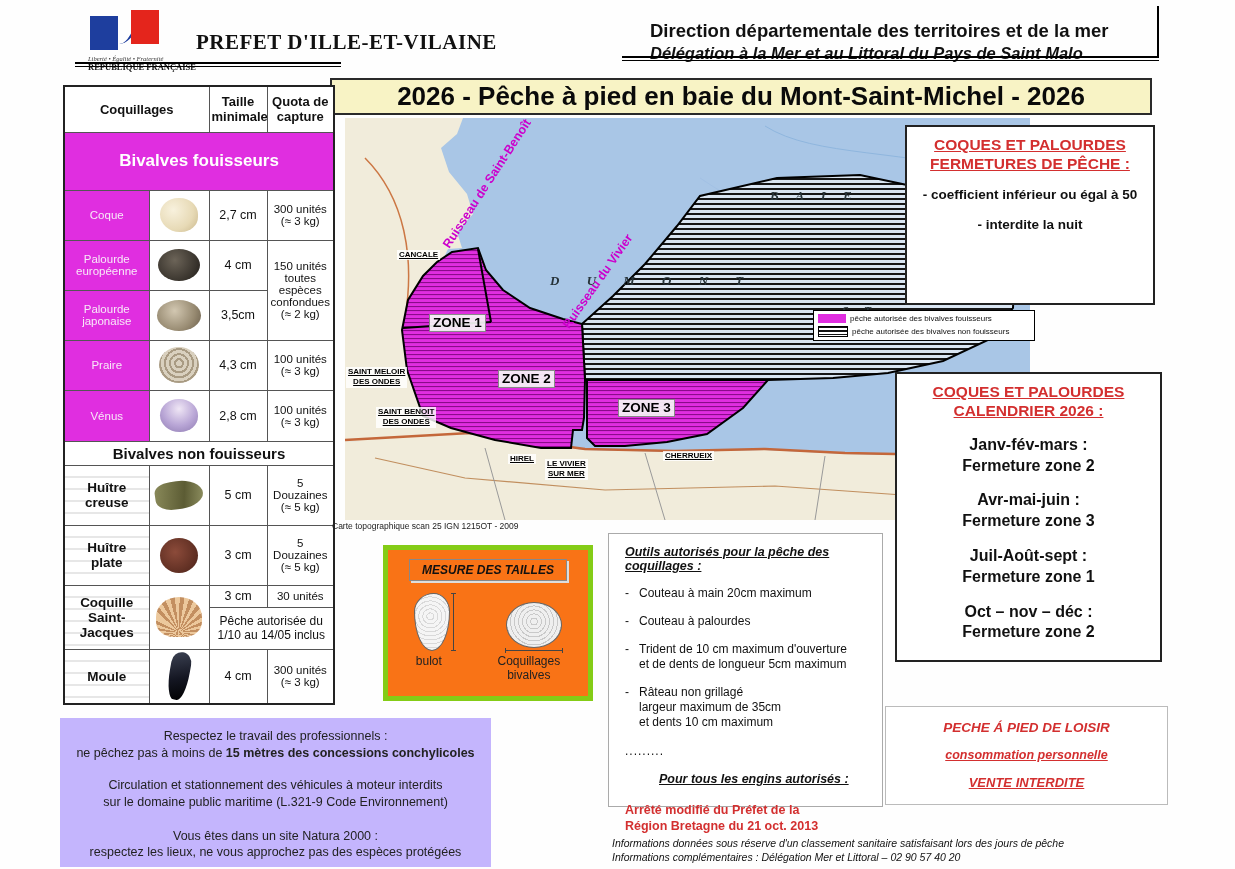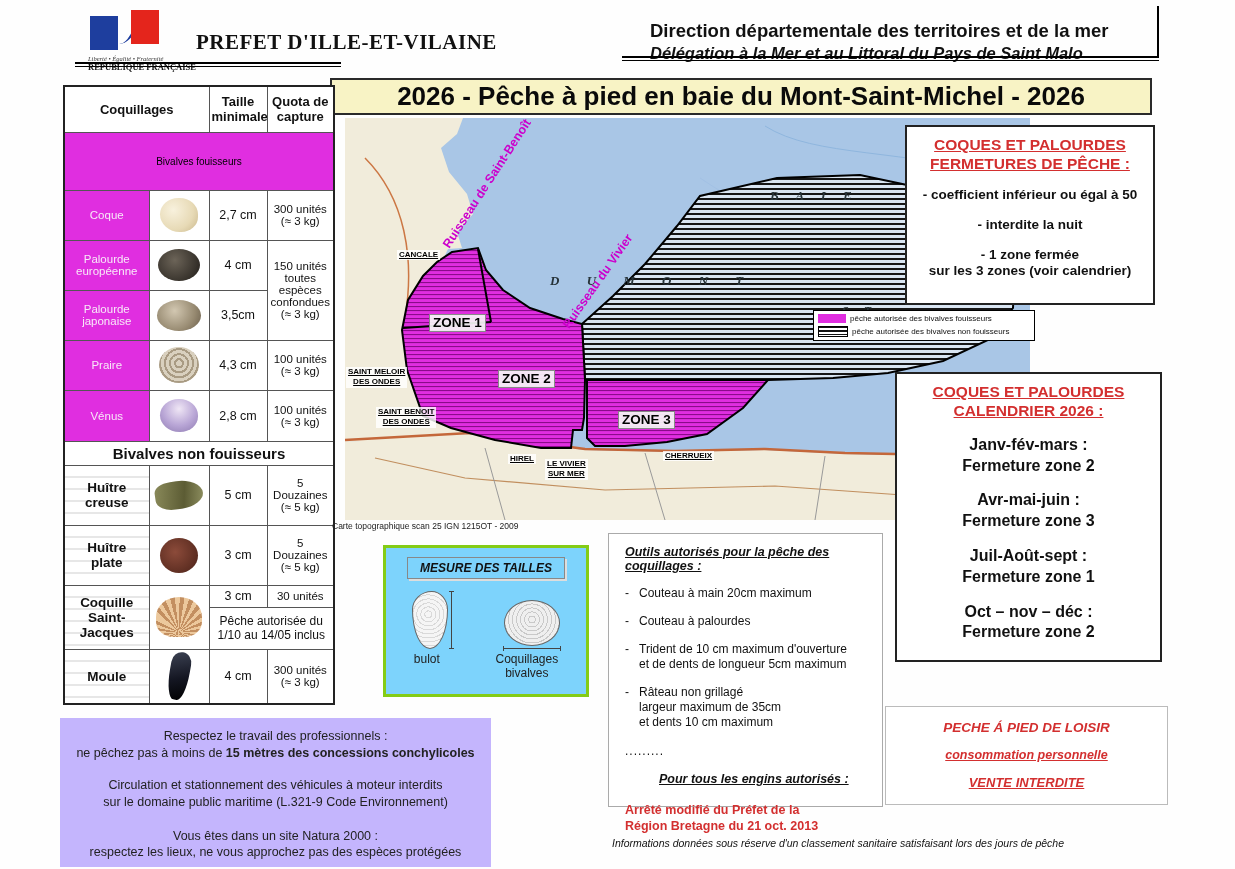--- a/index.html
+++ b/index.html
@@ -28,21 +28,21 @@
 
   
   .main-title{left:330px;top:78px;width:818px;height:33px;background:#f8f3c5;border:2px solid #2a2a2a;
         text-align:center;font-weight:bold;font-size:26px;line-height:32px;color:#0a0a0a;}
 
   
   .sp-table{left:63px;top:85px;}
   table.sp{border-collapse:collapse;table-layout:fixed;width:270px;background:#fff;border:2px solid #222;}
   table.sp td{border:1px solid #555;padding:1px 2px;text-align:center;vertical-align:middle;overflow:hidden;}
   td.hdr{font-weight:bold;font-size:13px;}
-  td.band{background:#e02ee0;color:#000000;font-weight:normal;font-size:10px;}
+  td.band{background:#e02ee0;color:#ffffff;font-weight:bold;font-size:17px;}
   td.mag-name{background:#e02ee0;color:#f8e8f8;text-align:left;font-size:11.5px;padding-left:4px;}
   td.wh-name{font-weight:bold;font-size:13.5px;
         background:repeating-linear-gradient(180deg,#fff 0 11px,#cfcfcf 11px 12px);}
   td.size{font-size:12.5px;}
   td.quota{font-size:11.5px;}
   td.sec2{font-weight:bold;font-size:15px;border-left:2px solid #222;border-right:2px solid #222;}
   
   .shell{margin:0 auto;}
   .sh-coque{width:38px;height:34px;border-radius:50% 50% 46% 54%;
         background:radial-gradient(circle at 35% 35%,#f8f1dd,#e7dab6 60%,#c9b78c);}
@@ -85,21 +85,21 @@
 
   
   .boxA{left:905px;top:125px;width:246px;height:176px;background:#fff;border:2px solid #222;text-align:center;}
   .boxB{left:895px;top:372px;width:263px;height:286px;background:#fff;border:2px solid #222;text-align:center;}
   .red-title{color:#d32f2f;font-weight:bold;font-size:15.5px;text-decoration:underline;margin-top:8px;line-height:1.25;}
   .boxA .itm{font-weight:bold;font-size:13.5px;margin-top:13px;line-height:1.25;}
   .cal-entry{margin-top:14px;}
   .cal-period,.cal-closure{font-weight:bold;font-size:16px;line-height:1.3;}
 
   
-  .measure{left:383px;top:545px;width:200px;height:146px;background:#7dd3fc;border:3px solid #84cc16;}
+  .measure{left:383px;top:545px;width:200px;height:146px;background:#f97316;border:5px solid #84cc16;}
   .measure-title{width:156px;margin:9px auto 0;border:1px solid #888;box-shadow:2px 2px 0 #ddd;
         font-style:italic;font-size:12px;font-weight:bold;text-align:center;padding:3px 0;}
   .sketch-row{display:flex;justify-content:space-around;align-items:flex-end;margin-top:8px;height:62px;}
   .bulot-wrap{display:flex;align-items:flex-end;gap:3px;}
   .sk-bulot{width:34px;height:56px;border:1px solid #666;border-radius:55% 45% 50% 50% / 32% 32% 68% 68%;
         background:repeating-radial-gradient(circle at 45% 40%,#f5f5f5 0 3px,#d9d9d9 3px 4px);}
   .v-arrow{width:0;height:58px;border-left:1px solid #444;position:relative;}
   .v-arrow:before,.v-arrow:after{content:"";position:absolute;left:-3px;width:5px;height:0;border-top:1px solid #444;}
   .v-arrow:before{top:0;} .v-arrow:after{bottom:0;}
   .bivalve-wrap{display:flex;flex-direction:column;align-items:center;gap:2px;}
@@ -193,21 +193,21 @@
         <td class="mag-name pre">Palourde
 européenne</td>
         <td>
               <div class="shell sh-pal-eu"></div>
             </td>
         <td class="size">4 cm</td>
         <td class="quota pre" rowspan="2">150 unités
 toutes
 espèces
 confondues
-(≈ 3 kg)</td>
+(≈ 2 kg)</td>
       </tr>
       <tr style="height:50px">
         <td class="mag-name pre">Palourde
 japonaise</td>
         <td>
               <div class="shell sh-pal-jp"></div>
             </td>
         <td class="size">3,5cm</td>
       </tr>
       <tr style="height:50px">
@@ -301,21 +301,21 @@
       <path d="M140,330 L160,402 M300,335 L320,402 M480,338 L470,402" stroke="#999" stroke-width="1" fill="none"></path>
       <polygon points="237,206 268,178 300,146 332,108 355,78 432,60 515,57 595,74 648,104 670,146 668,190 643,222 598,243 543,255 488,260 423,262 240,262" fill="url(#pd)" stroke="#000" stroke-width="2"></polygon>
       <polygon points="107,134 133,130 141,152 158,172 185,190 218,201 237,206 240,262 239,300 237,312 228,312 226,330 196,330 150,322 106,310 78,298 62,252 57,212 63,182 78,158 92,144" fill="url(#pm)" stroke="#000" stroke-width="2"></polygon>
       <polygon points="242,262 423,262 398,290 362,316 322,324 280,328 250,328 242,320" fill="url(#pm)" stroke="#000" stroke-width="2"></polygon>
       <line x1="133" y1="131" x2="146" y2="204" stroke="#000" stroke-width="2"></line>
       <line x1="58" y1="210" x2="146" y2="204" stroke="#000" stroke-width="2"></line>
     </svg>
 
     <div class="zone-label" style="left:84px;top:196px;">ZONE 1</div>
     <div class="zone-label" style="left:153px;top:252px;">ZONE 2</div>
-    <div class="zone-label" style="left:273px;top:293px;">ZONE 3</div>
+    <div class="zone-label" style="left:273px;top:281px;">ZONE 3</div>
 
     <div class="town" style="left:52px;top:132px;">CANCALE</div>
     <div class="town pre" style="left:1px;top:249px;">SAINT MELOIR
 DES ONDES</div>
     <div class="town pre" style="left:31px;top:289px;">SAINT BENOIT
 DES ONDES</div>
     <div class="town" style="left:163px;top:336px;">HIREL</div>
     <div class="town pre" style="left:200px;top:341px;">LE VIVIER
 SUR MER</div>
     <div class="town" style="left:318px;top:333px;">CHERRUEIX</div>
@@ -338,22 +338,20 @@
       </div>
     </div>
   </div>
   <div class="abs map-caption">Carte topographique scan 25 IGN 1215OT - 2009</div>
 
   <div class="abs boxA">
     <div class="red-title pre">COQUES ET PALOURDES
 FERMETURES DE PÊCHE :</div>
     <div class="itm">- coefficient inférieur ou égal à 50</div>
     <div class="itm">- interdite la nuit</div>
-    <div class="itm pre">-  1 zone fermée
-sur les 3 zones (voir calendrier)</div>
   </div>
 
   <div class="abs boxB">
     <div class="red-title pre">COQUES ET PALOURDES
 CALENDRIER 2026 :</div>
     <div class="cal-entry">
       <div class="cal-period">Janv-fév-mars :</div>
       <div class="cal-closure">Fermeture zone 2</div>
     </div>
     <div class="cal-entry">
@@ -428,15 +426,16 @@
   </div>
 
   <div class="abs leisure">
     <div class="l1">PECHE Á PIED DE LOISIR</div>
     <div class="l2">consommation personnelle</div>
     <div class="l3">VENTE INTERDITE</div>
   </div>
 
   <div class="abs footer">
     <div>Informations données sous réserve d'un classement sanitaire satisfaisant lors des jours de pêche</div>
+    <div>Informations complémentaires : Délégation Mer et Littoral – 02 90 57 40 20</div>
   </div>
 
 </div>
 
 </body></html>

